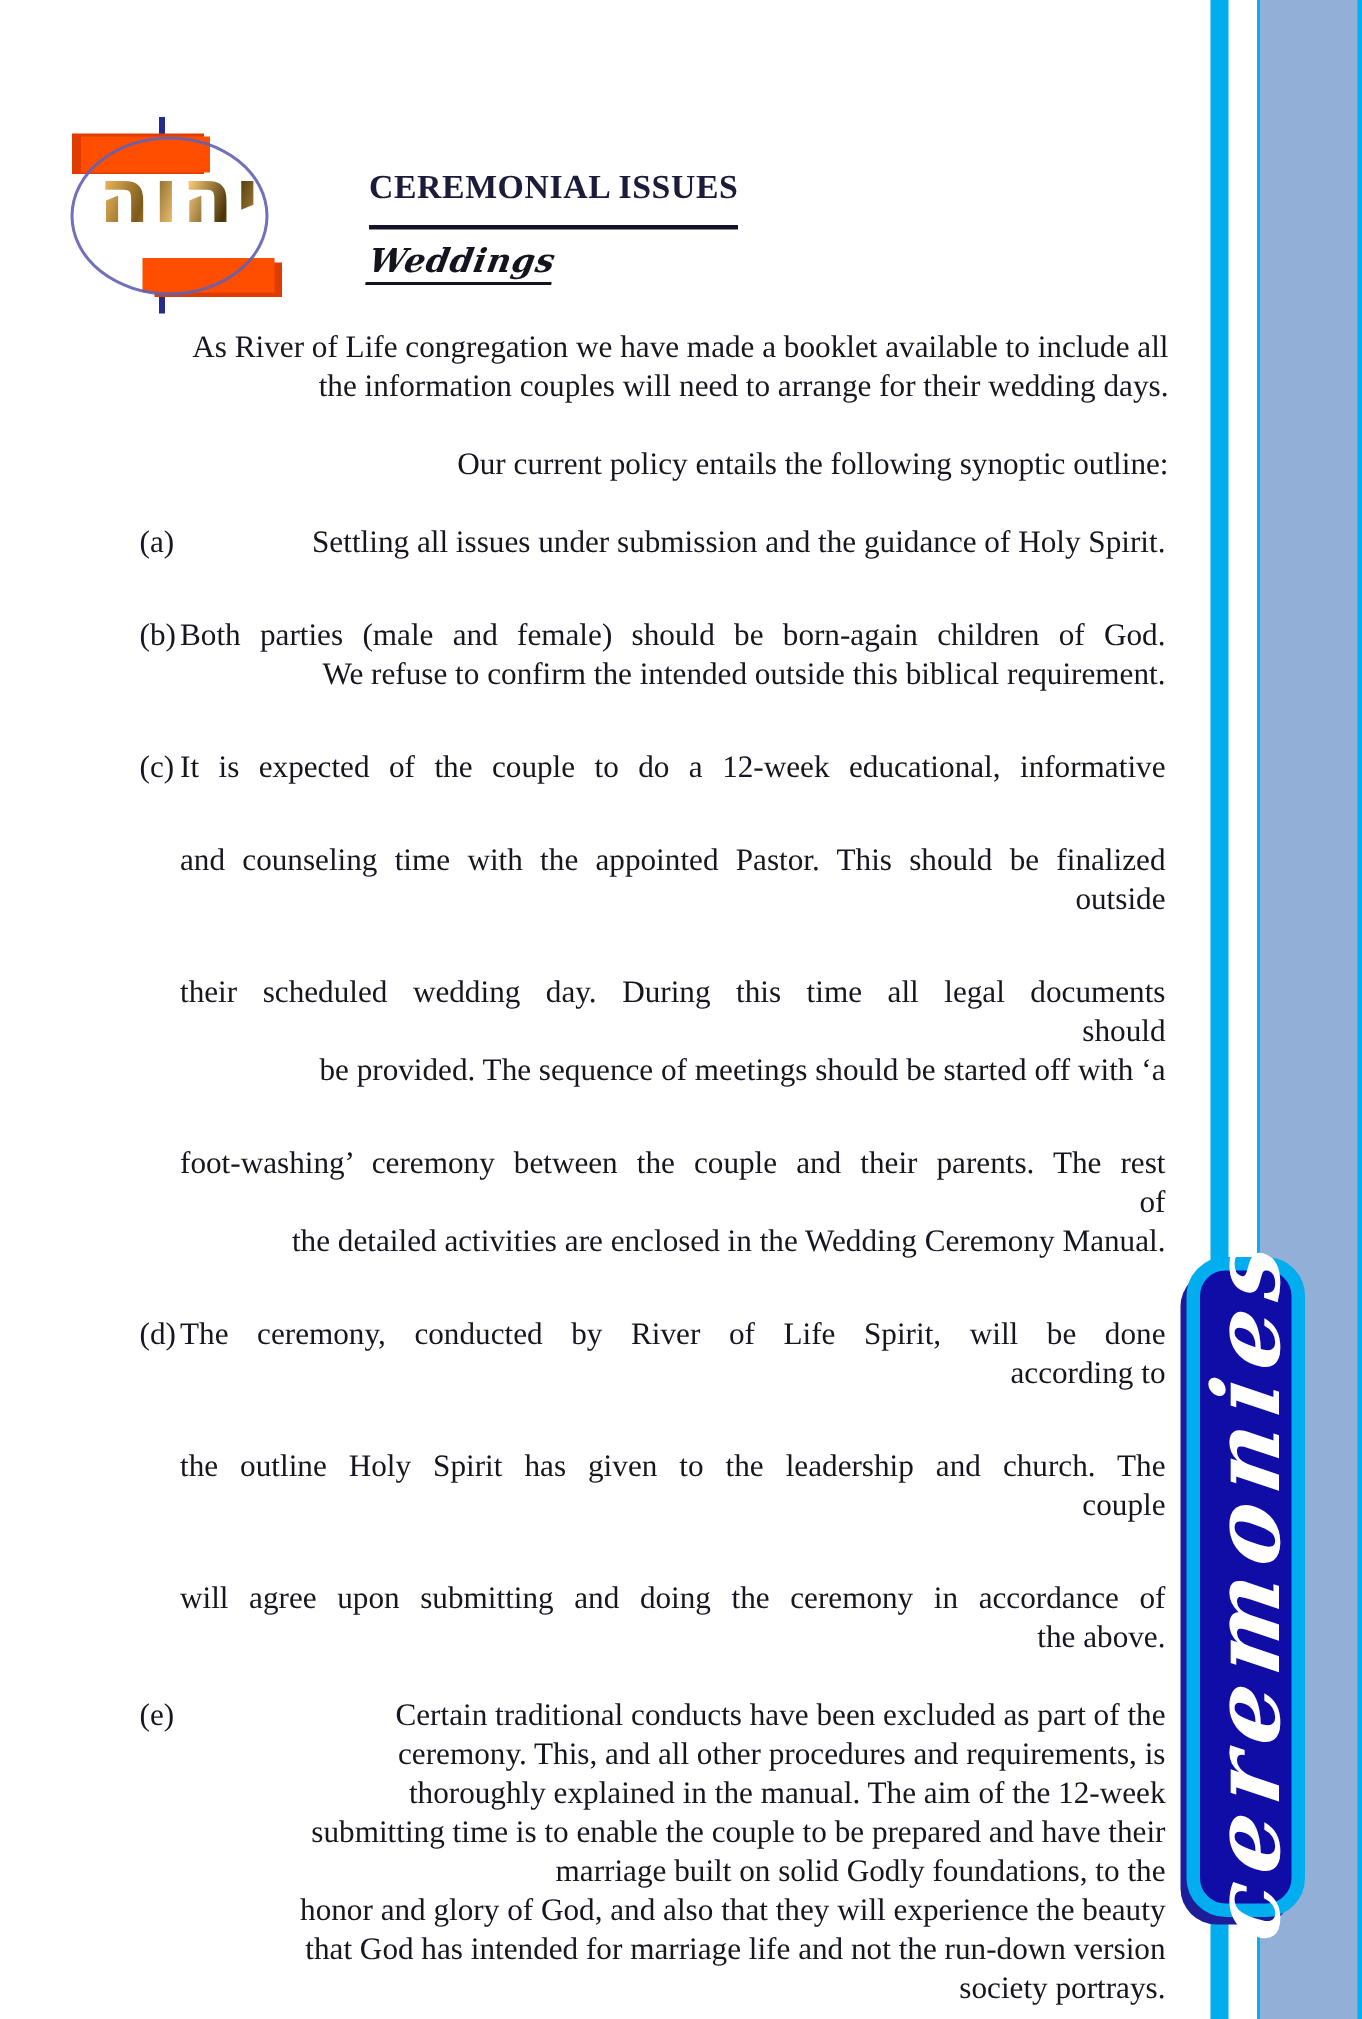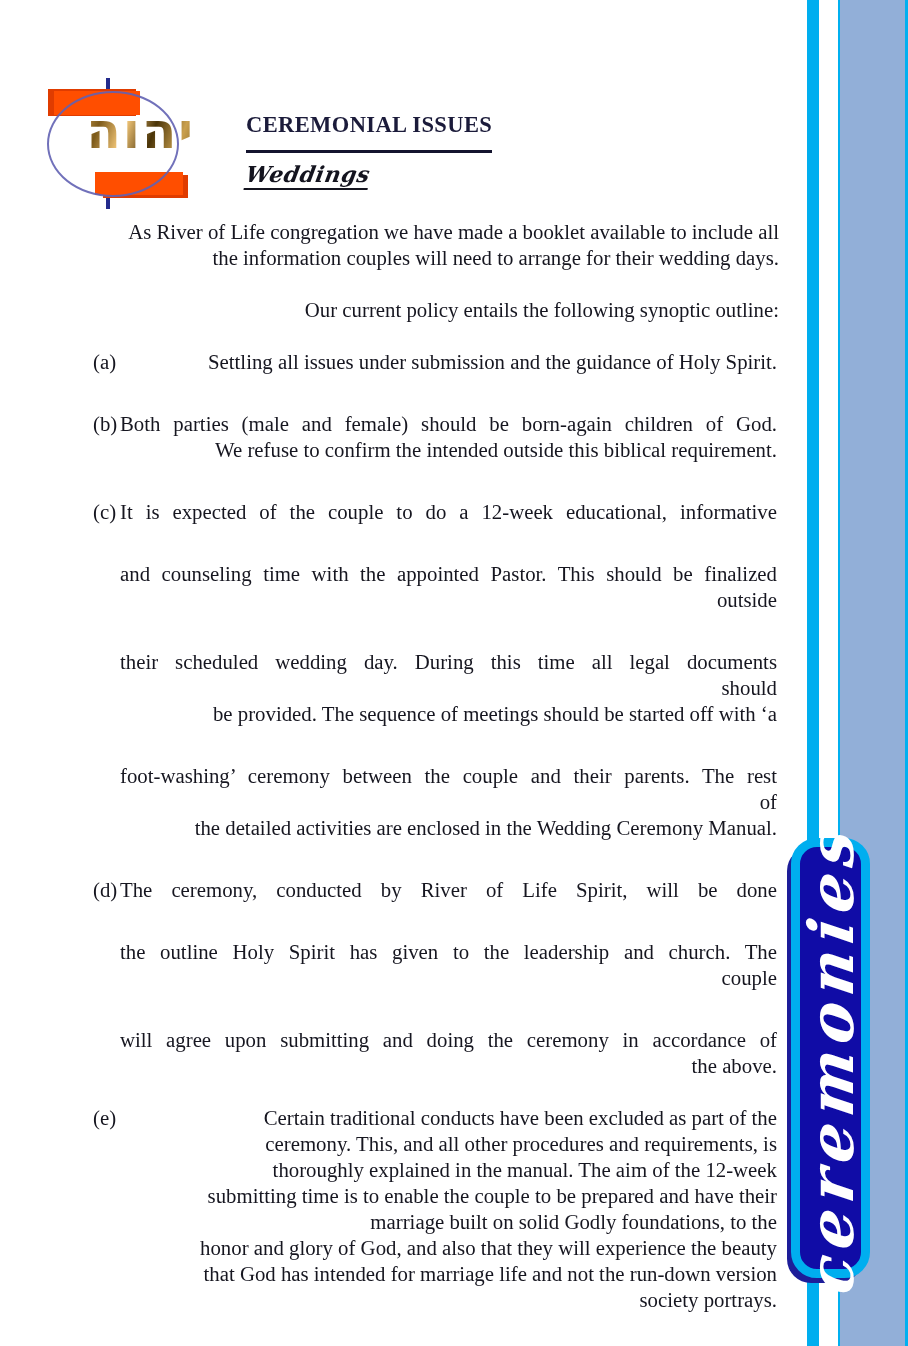--- a/index.html
+++ b/index.html
@@ -34,21 +34,21 @@
   .ob-top-back{left:3px;top:13px;width:88px;height:27px;background:#E03C00;z-index:2;}
   .ob-top{left:9px;top:15px;width:86px;height:24px;background:#FF4E00;}
   .ob-bot-back{left:58px;top:99px;width:85px;height:23px;background:#E03C00;z-index:2;}
   .ob-bot{left:50px;top:96px;width:88px;height:23px;background:#FF4E00;}
   .ring{
     position:absolute;left:2px;top:15px;width:132px;height:106px;z-index:4;
     border:2px solid rgba(98,98,178,0.9);border-radius:50%;box-sizing:border-box;
     background:transparent;
   }
   .hebrew{
-    position:absolute;left:0;top:30px;width:150px;text-align:right;z-index:6;
+    position:absolute;left:0;top:30px;width:150px;text-align:center;z-index:6;
     font-family:"DejaVu Sans",sans-serif;font-weight:bold;font-size:50px;line-height:1;
     background:linear-gradient(110deg,#6b4a12 0%,#e8b35c 18%,#7c5a1a 36%,#f2c678 52%,#4a3408 70%,#caa04e 88%,#8a6a28 100%);
     -webkit-background-clip:text;background-clip:text;color:transparent;
     letter-spacing:2px;
   }
   
   .title{
     position:absolute;left:246px;top:112px;
     font-size:22.5px;font-weight:bold;letter-spacing:0.4px;color:#1b1b3a;
     border-bottom:3px solid #14142e;padding-bottom:12px;
@@ -127,20 +127,21 @@
             <div class="line">be provided. The sequence of meetings should be started off with ‘a</div>
             <div class="line jl">foot-washing’ ceremony between the couple and their parents. The rest</div>
             <div class="line">of</div>
             <div class="line">the detailed activities are enclosed in the Wedding Ceremony Manual.</div>
           </div>
       </div>
       <div class="item">
         <span class="item-label">(d)</span>
         <div class="item-lines">
             <div class="line jl">The ceremony, conducted by River of Life Spirit, will be done</div>
+            <div class="line">according to</div>
             <div class="line jl">the outline Holy Spirit has given to the leadership and church. The</div>
             <div class="line">couple</div>
             <div class="line jl">will agree upon submitting and doing the ceremony in accordance of</div>
             <div class="line">the above.</div>
           </div>
       </div>
       <div class="item">
         <span class="item-label">(e)</span>
         <div class="item-lines">
             <div class="line">Certain traditional conducts have been excluded as part of the</div>

